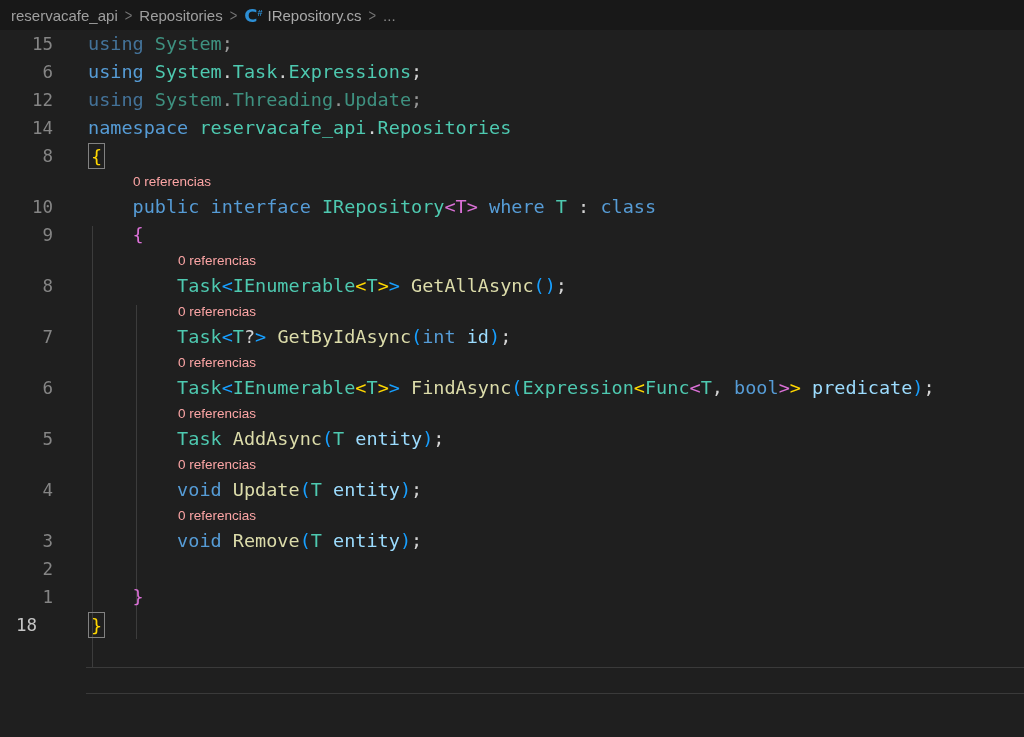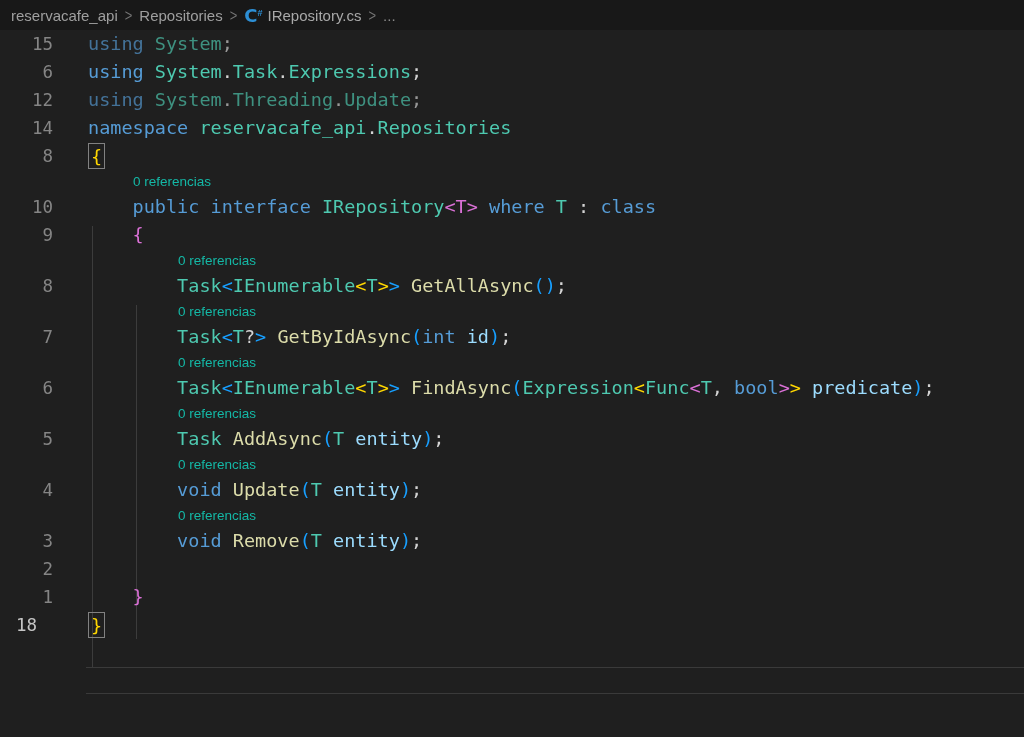--- a/index.html
+++ b/index.html
@@ -41,21 +41,21 @@
     position:absolute; left:88px; top:0; white-space:pre;
     font:18.5px/28px "DejaVu Sans Mono", monospace; color:#d4d4d4;
   }
   .row.dim .code { opacity:0.67; }
   .boxed {
     display:inline-block; height:26px; line-height:25px; vertical-align:top;
     border:1px solid #818181; padding:0 2px; margin-top:1px;
   }
   .cl-label {
     position:absolute; top:0; font:13.5px/23px "Liberation Sans", sans-serif;
-    color:#14b8a6; cursor:pointer;
+    color:#fca5a5; cursor:pointer;
   }
   .cl-1 { left:133px; }
   .cl-2 { left:178px; }
 </style>
 </head>
 <body>
 
 <div class="breadcrumb">
   <span class="crumb">reservacafe_api</span>
   <span class="sep">&gt;</span>

